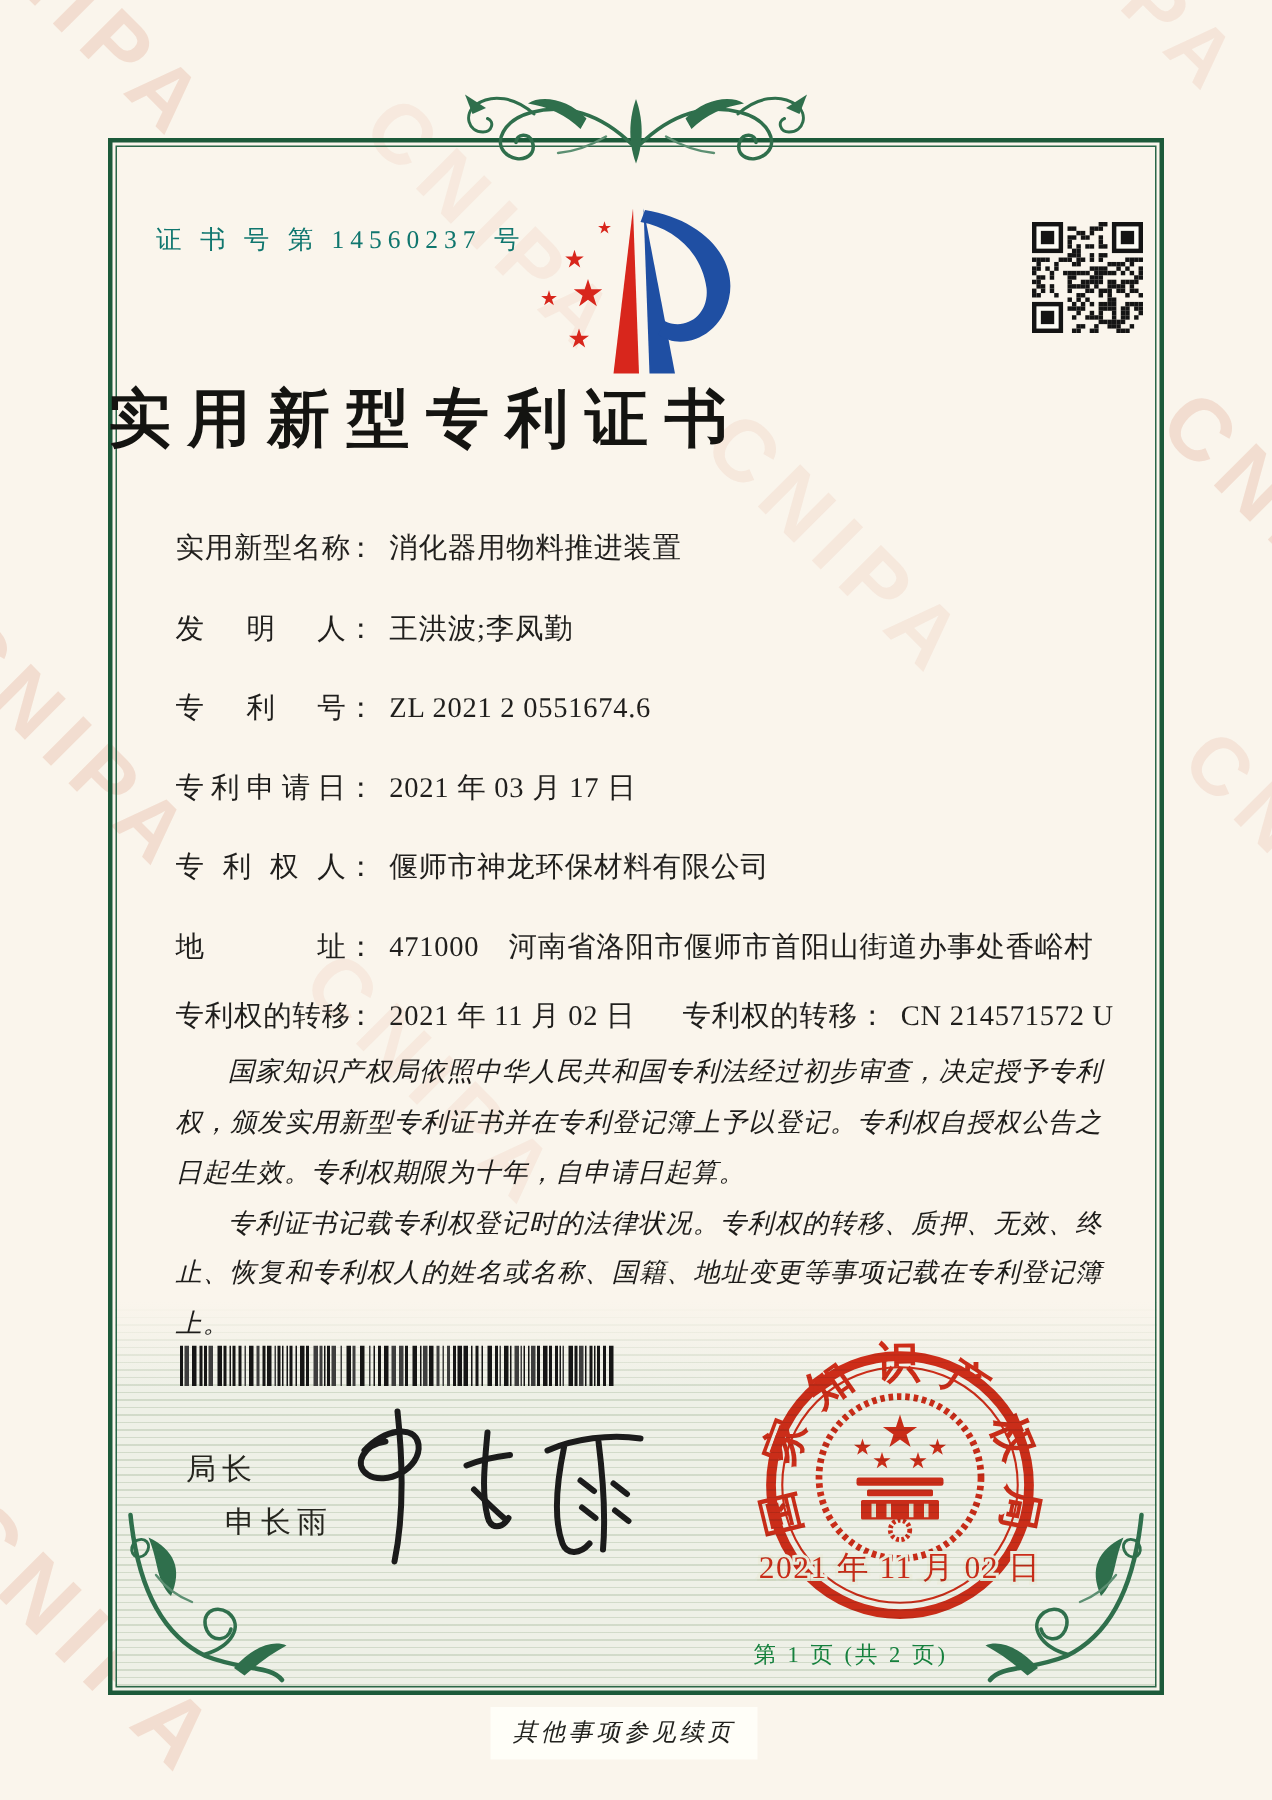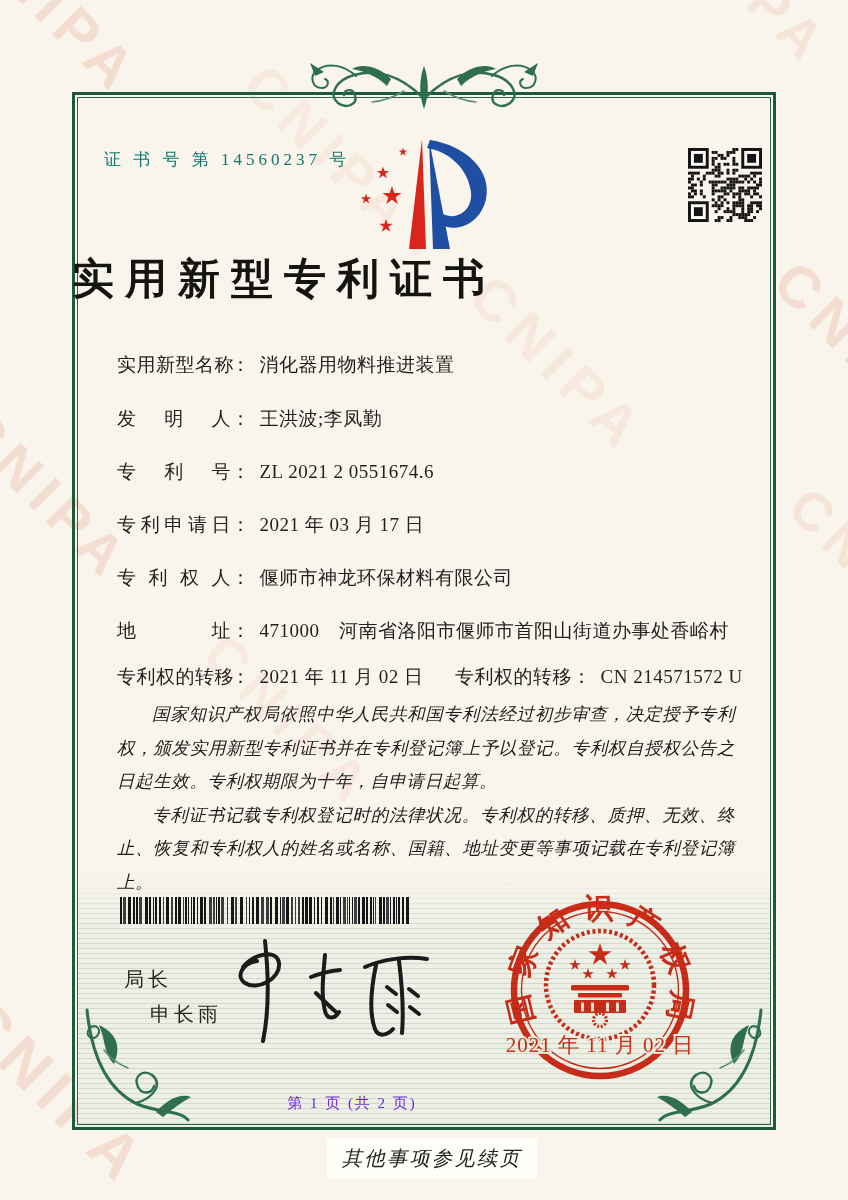--- a/index.html
+++ b/index.html
@@ -49,25 +49,25 @@
   .barcode{position:absolute;left:120px;top:897px;}
 
   .sig-title{position:absolute;left:124px;top:966px;font-size:20px;color:#26261f;
              letter-spacing:4px;font-weight:400;}
   .sig-name{position:absolute;left:124px;top:1001px;font-size:20px;color:#26261f;
             letter-spacing:4px;font-weight:500;margin-left:26px;}
   .sig-hand{position:absolute;left:213px;top:933px;}
 
   .seal{position:absolute;left:494px;top:885px;mix-blend-mode:multiply;}
 
-  .pageinfo{position:absolute;left:72px;top:1094px;width:560px;text-align:center;
-            font-size:15px;color:#6d28d9;letter-spacing:2px;}
+  .pageinfo{position:absolute;left:72px;top:1094px;width:560px;text-align:right;
+            font-size:15px;color:#15803d;letter-spacing:2px;}
 
   .contnote{position:absolute;left:327px;top:1138px;background:#fffef8;
-            padding:7px 15px;font-size:20px;font-style:italic;color:#22221e;
+            padding:7px 15px;font-size:16px;font-style:italic;color:#22221e;
             letter-spacing:2.5px;}
 </style>
 </head>
 <body>
 
 <div class="page">
 
   <svg width="0" height="0" style="position:absolute">
     <defs>
       <path id="star-shape" d="M0,-1 L0.2245,-0.309 0.951,-0.309 0.363,0.118 0.588,0.809 0,0.382 -0.588,0.809 -0.363,0.118 -0.951,-0.309 -0.2245,-0.309 Z"></path>

